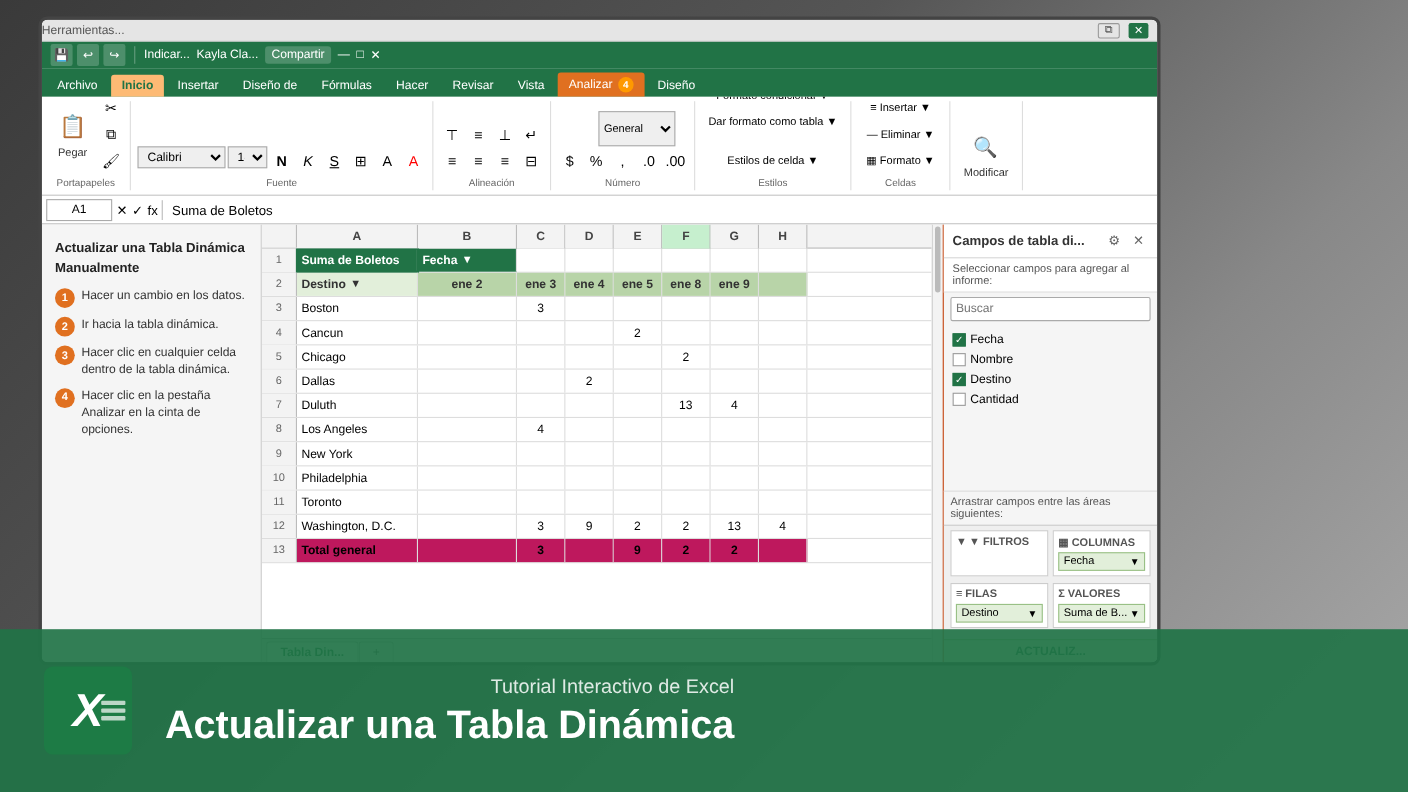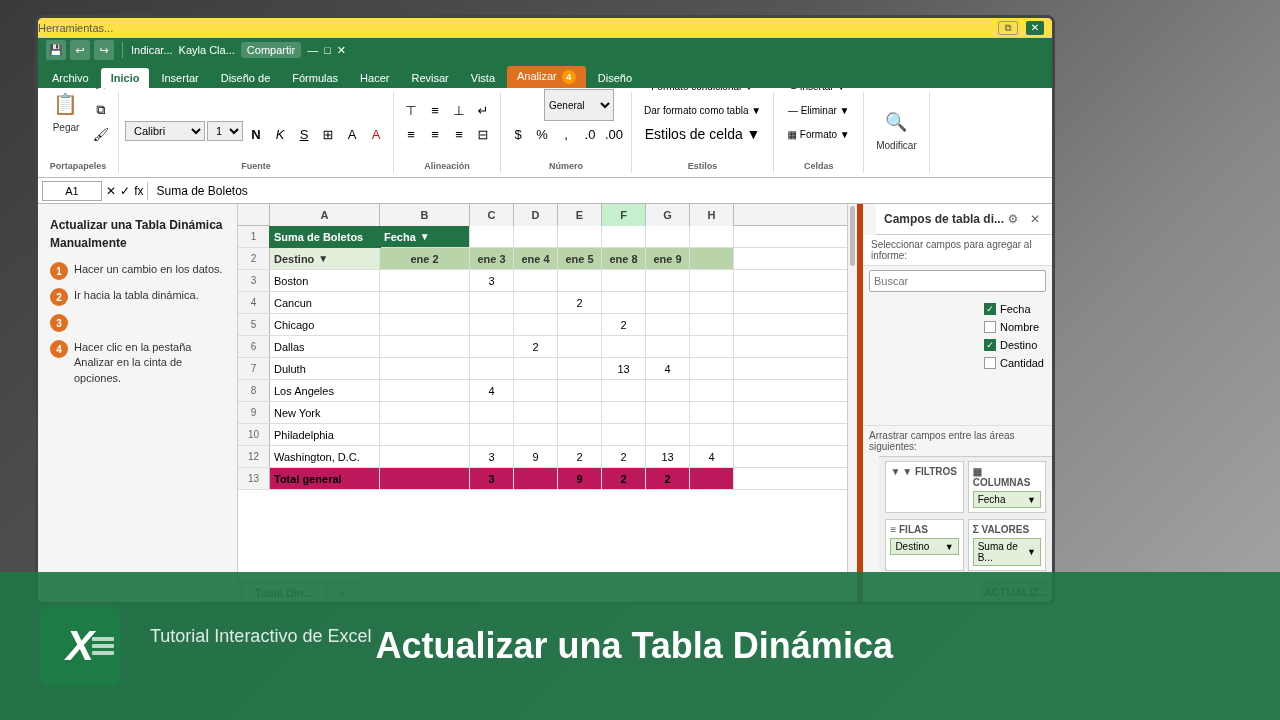--- a/index.html
+++ b/index.html
@@ -81,21 +81,21 @@
       gap: 2px;
     }
     .ribbon-tab {
       padding: 4px 10px;
       font-size: 11px;
       color: white;
       cursor: pointer;
       border-radius: 3px 3px 0 0;
     }
     .ribbon-tab.active {
-      background: #ffffff;
+      background: #fdba74;
       color: #217346;
       font-weight: 600;
     }
 
     
     .ribbon {
       height: 90px;
       background: #fff;
       border-bottom: 1px solid #bbb;
       display: flex;
@@ -110,22 +110,21 @@
       align-items: center;
       justify-content: flex-end;
       padding: 2px 6px;
       border-right: 1px solid #ddd;
       gap: 2px;
       min-width: 60px;
     }
     .ribbon-group-label {
       font-size: 9px;
       color: #666;
-      margin-top: 14px;
-      font-weight: bold;
+      margin-top: 2px;
     }
     .ribbon-btn-row {
       display: flex;
       gap: 2px;
       align-items: center;
     }
     .ribbon-big-btn {
       display: flex;
       flex-direction: column;
       align-items: center;
@@ -343,26 +342,25 @@
     }
     .selected-cell {
       outline: 2px solid #217346 !important;
       outline-offset: -1px;
     }
 
     
     .right-panel {
       width: 195px;
       background: #f5f5f5;
-      border-left: 6px solid #c2410c;
+      border-left: 1px solid #c2410c;
       font-size: 11px;
       flex-shrink: 0;
       display: flex;
       flex-direction: column;
-      align-items: flex-end;
     }
     .rp-header {
       display: flex;
       align-items: center;
       justify-content: space-between;
       padding: 6px 8px;
       border-bottom: 1px solid #ccc;
       background: #fff;
     }
     .rp-title {
@@ -515,22 +513,23 @@
       gap: 3px;
     }
     .excel-logo-line {
       width: 22px;
       height: 4px;
       background: rgba(255,255,255,0.7);
       border-radius: 1px;
     }
     .tutorial-text {
       display: flex;
-      flex-direction: row;
+      flex-direction: column;
       gap: 4px;
+      align-items: flex-end;
     }
     .tutorial-subtitle {
       font-size: 18px;
       color: rgba(255,255,255,0.85);
       font-weight: 400;
     }
     .tutorial-title {
       font-size: 36px;
       color: white;
       font-weight: 600;
@@ -549,21 +548,21 @@
     .scroll-thumb {
       background: #bbb;
       border-radius: 3px;
       margin: 2px;
       height: 60px;
     }
 
     
     .herramientas-bar {
       height: 20px;
-      background: #fde047;
+      background: #e5e5e5;
       display: flex;
       align-items: center;
       justify-content: flex-start;
       font-size: 11px;
       color: #555;
       border-bottom: 1px solid #ccc;
     }
 
     
     .sheet-tabs {
@@ -724,21 +723,21 @@
               <div class="ribbon-small-btn">.00</div>
             </div>
           </div>
           <span class="ribbon-group-label">Número</span>
         </div>
 
         <div class="ribbon-group" style="min-width:120px;">
           <div style="display:flex;gap:2px;flex-direction:column;">
             <div class="ribbon-small-btn" style="width:auto;padding:2px 6px;font-size:10px;">Formato condicional ▼</div>
             <div class="ribbon-small-btn" style="width:auto;padding:2px 6px;font-size:10px;">Dar formato como tabla ▼</div>
-            <div class="ribbon-small-btn" style="width:auto;padding:2px 6px;font-size:14px;">Estilos de celda ▼</div>
+            <div class="ribbon-small-btn" style="width:auto;padding:2px 6px;font-size:10px;margin-top:11px;">Estilos de celda ▼</div>
           </div>
           <span class="ribbon-group-label">Estilos</span>
         </div>
 
         <div class="ribbon-group" style="min-width:90px;">
           <div style="display:flex;flex-direction:column;gap:2px;">
             <div class="ribbon-small-btn" style="width:auto;padding:1px 6px;font-size:10px;">≡ Insertar ▼</div>
             <div class="ribbon-small-btn" style="width:auto;padding:1px 6px;font-size:10px;">— Eliminar ▼</div>
             <div class="ribbon-small-btn" style="width:auto;padding:1px 6px;font-size:10px;">▦ Formato ▼</div>
           </div>
@@ -771,20 +770,21 @@
           <div class="instruction-step">
             <div class="step-number">1</div>
             <div class="step-text">Hacer un cambio en los datos.</div>
           </div>
           <div class="instruction-step">
             <div class="step-number">2</div>
             <div class="step-text">Ir hacia la tabla dinámica.</div>
           </div>
           <div class="instruction-step">
             <div class="step-number">3</div>
+            <div class="step-text">Hacer clic en cualquier celda dentro de la tabla dinámica.</div>
           </div>
           <div class="instruction-step">
             <div class="step-number">4</div>
             <div class="step-text">Hacer clic en la pestaña Analizar en la cinta de opciones.</div>
           </div>
         </div>
 
         <div class="grid-area">
 
           <div class="col-headers">
@@ -920,20 +920,31 @@
               <div class="grid-cell cw-a">Philadelphia</div>
               <div class="grid-cell cw-b number"></div>
               <div class="grid-cell cw-c number"></div>
               <div class="grid-cell cw-d number"></div>
               <div class="grid-cell cw-e number"></div>
               <div class="grid-cell cw-f number"></div>
               <div class="grid-cell cw-g number"></div>
               <div class="grid-cell cw-h number"></div>
             </div>
 
+            <div class="grid-row">
+              <div class="row-num">11</div>
+              <div class="grid-cell cw-a">Toronto</div>
+              <div class="grid-cell cw-b number"></div>
+              <div class="grid-cell cw-c number"></div>
+              <div class="grid-cell cw-d number"></div>
+              <div class="grid-cell cw-e number"></div>
+              <div class="grid-cell cw-f number"></div>
+              <div class="grid-cell cw-g number"></div>
+              <div class="grid-cell cw-h number"></div>
+            </div>
 
             <div class="grid-row">
               <div class="row-num">12</div>
               <div class="grid-cell cw-a">Washington, D.C.</div>
               <div class="grid-cell cw-b number"></div>
               <div class="grid-cell cw-c number">3</div>
               <div class="grid-cell cw-d number">9</div>
               <div class="grid-cell cw-e number">2</div>
               <div class="grid-cell cw-f number">2</div>
               <div class="grid-cell cw-g number">13</div>

